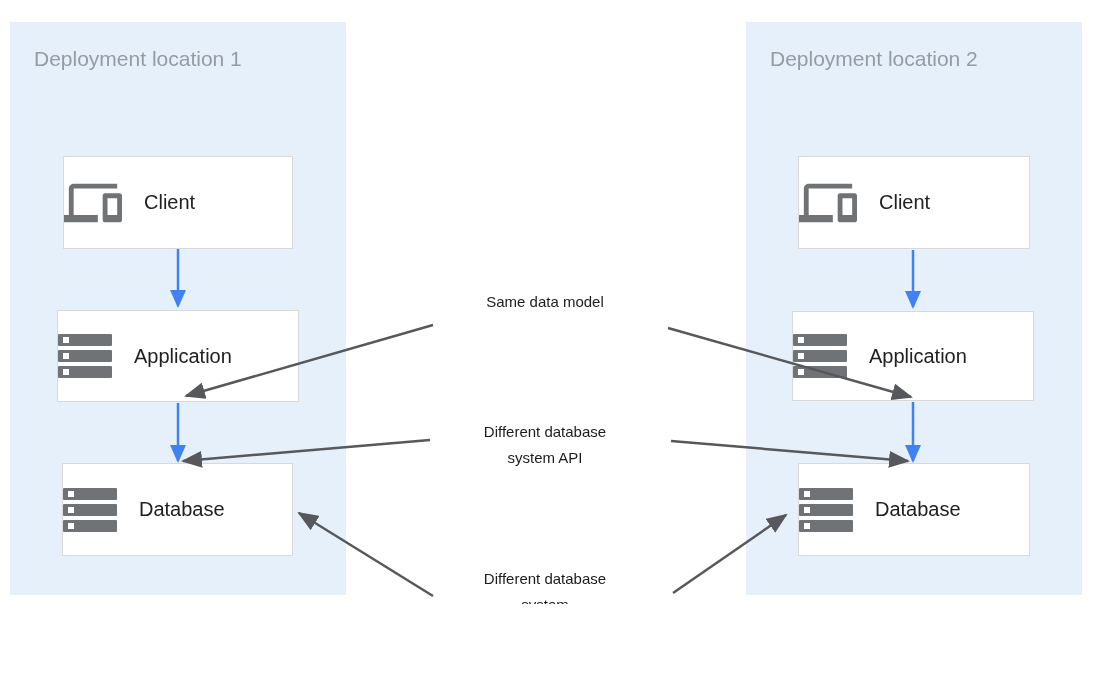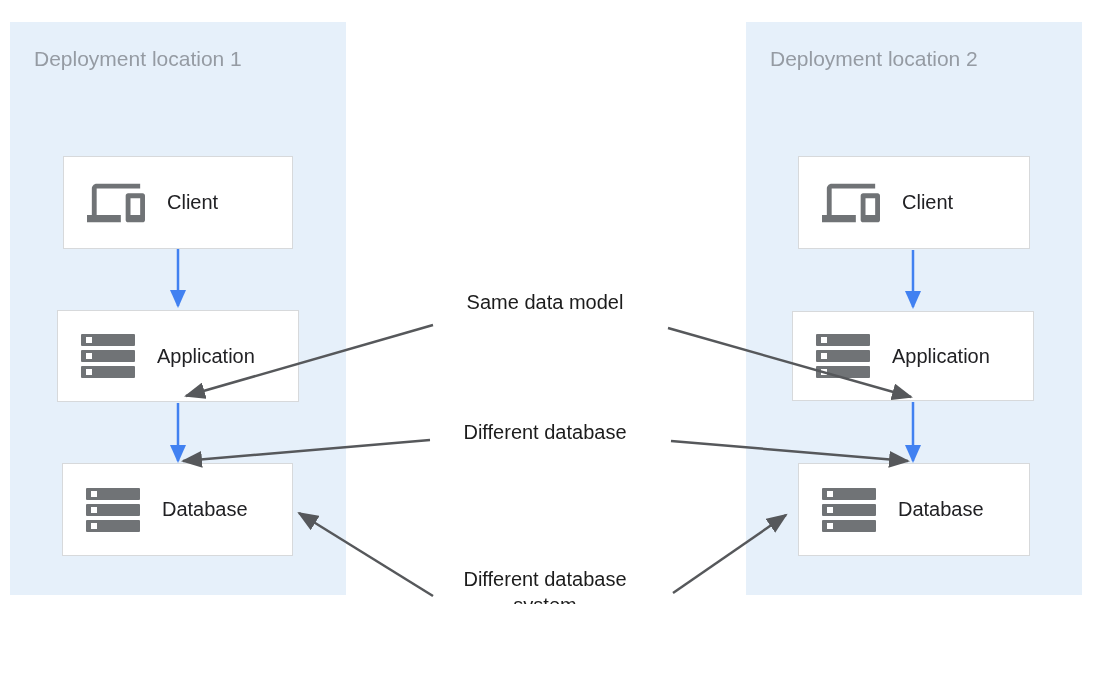--- a/index.html
+++ b/index.html
@@ -33,21 +33,21 @@
     color: var(--panel-title, #959BA3);
     white-space: nowrap;
   }
   .node {
     position: absolute;
     background: var(--box-bg, #FFFFFF);
     border: 1px solid var(--box-border, #D7D9DB);
     box-sizing: border-box;
     display: flex;
     align-items: center;
-    padding-left: 23px;
+    padding-left: 0;
     gap: 22px;
   }
   .node-label {
     font-size: 20px;
     color: var(--label-text, #212124);
     white-space: nowrap;
   }
   .icon { display: flex; align-items: center; color: var(--icon-gray, #707376); }
   
   .p1-client { left: 63px;  top: 156px; width: 230px; height: 93px; }
@@ -66,21 +66,21 @@
   }
   .blue-line  { stroke: var(--arrow-blue, #4181F1); stroke-width: 2.5; fill: none; }
   .gray-line  { stroke: var(--arrow-gray, #56585B); stroke-width: 2.5; fill: none; }
   .mk-blue    { fill: var(--arrow-blue, #4181F1); }
   .mk-gray    { fill: var(--arrow-gray, #56585B); }
 
   .annotation {
     position: absolute;
     width: 240px;
     text-align: center;
-    font-size: 20px;
+    font-size: 15px;
     line-height: 26px;
     color: var(--annotation-text, #1C1C1C);
   }
   .ann-1 { left: 425px; top: 289px; }
   .ann-2 { left: 425px; top: 419px; }
   .ann-3 { left: 425px; top: 566px; }
 </style>
 </head>
 <body>
 
@@ -190,20 +190,21 @@
     <path class="gray-line" d="M433,596 L299,513" marker-end="url(#arrow-gray)"></path>
     <path class="gray-line" d="M673,593 L786,515" marker-end="url(#arrow-gray)"></path>
   </svg>
 
   <div class="annotation ann-1">
     <div>Same data model</div>
   </div>
 
   <div class="annotation ann-2">
     <div>Different database</div>
+    <div>system API</div>
   </div>
 
   <div class="annotation ann-3">
     <div>Different database</div>
     <div>system</div>
   </div>
 
 </div>
 
 </body></html>

